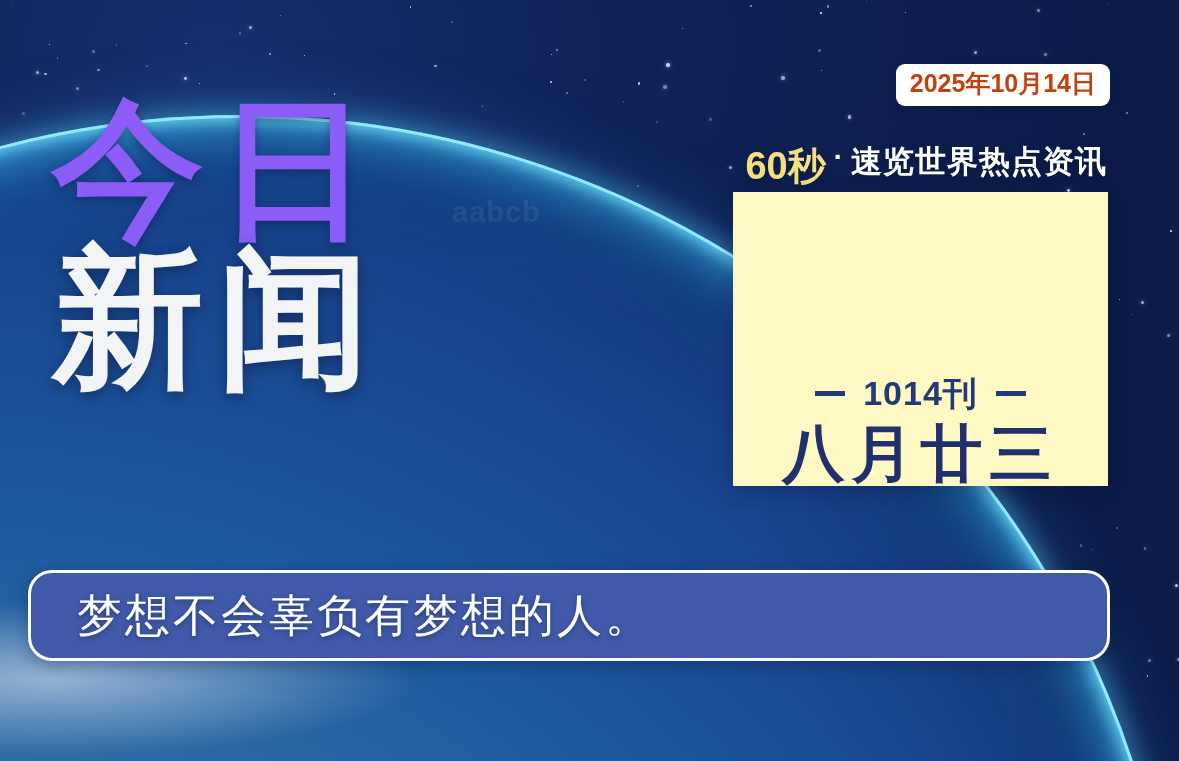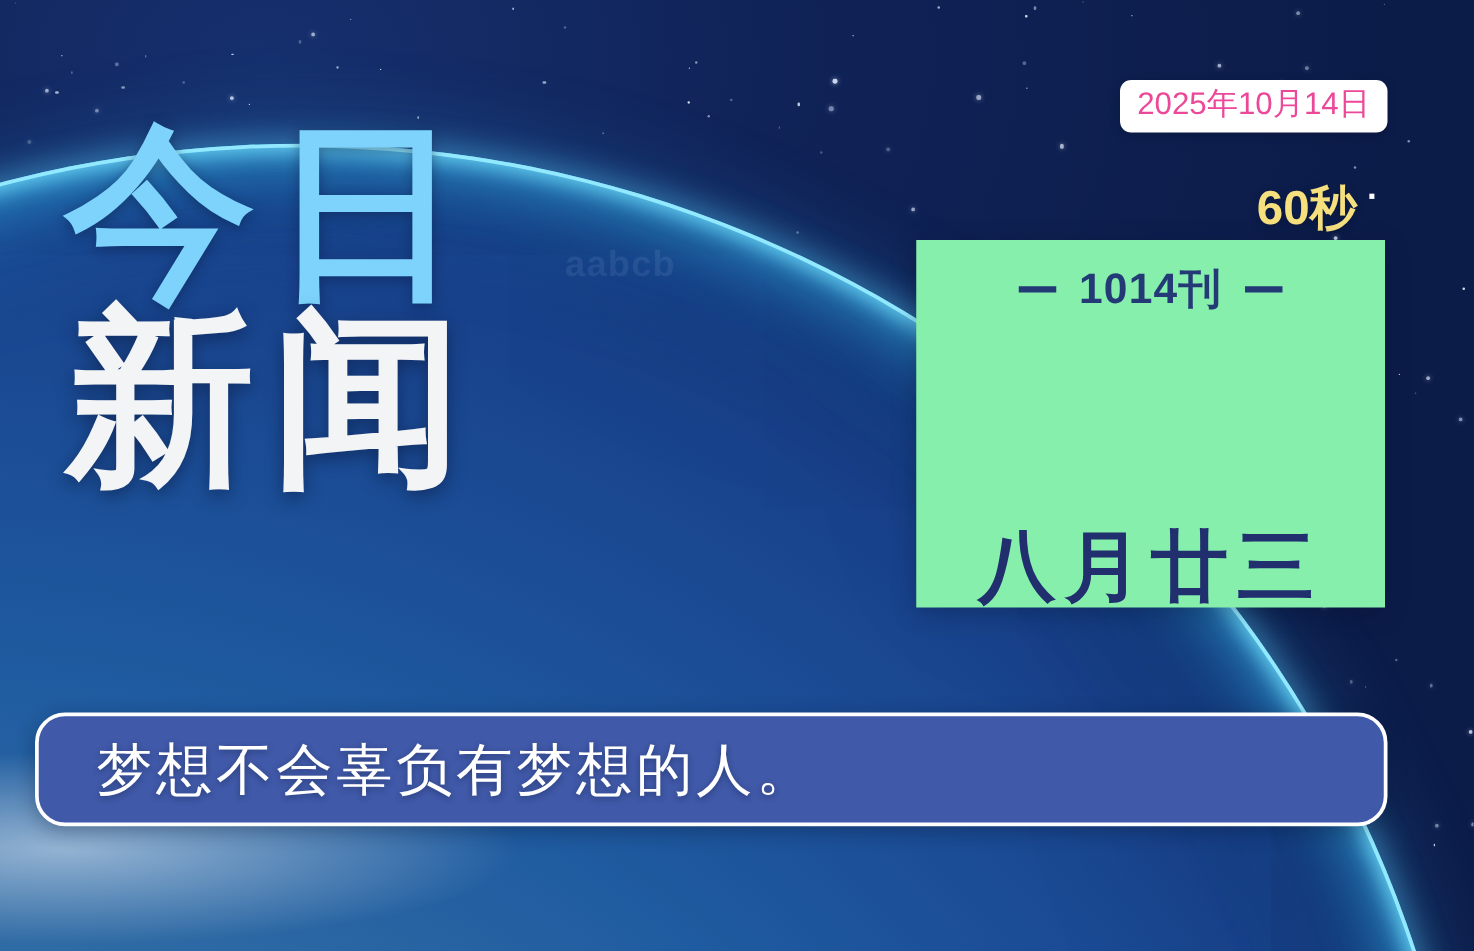--- a/index.html
+++ b/index.html
@@ -109,32 +109,32 @@
     position:absolute; left:52px; top:92px;
     z-index:6;
   }
   .title-line {
     font-family:"DejaVu Sans","Liberation Sans",sans-serif;
     font-size:152px;
     font-weight:700;
     line-height:1.02;
     letter-spacing:14px;
   }
-  .title-1 { color:#7dd3fc; text-shadow:0 3px 10px rgba(10,24,60,.45); }
+  .title-1 { color:#8b5cf6; text-shadow:0 3px 10px rgba(10,24,60,.45); }
   .title-2 { color:#f2f4f6; text-shadow:0 4px 14px rgba(10,24,60,.55); margin-top:-6px; }
 
   
   .date-badge {
     position:absolute; right:69px; top:64px;
     background:#ffffff;
-    color:#ec4899;
+    color:#c2410c;
     border-radius:9px;
     padding:6px 14px 8px;
     font-size:25px;
-    font-weight:400;
+    font-weight:700;
     letter-spacing:0px;
     line-height:1.1;
     z-index:7;
     box-shadow:0 2px 8px rgba(6,16,44,.35);
     margin-left:48px;
   }
 
   
   .slogan {
     position:absolute; right:72px; top:141px;
@@ -153,24 +153,24 @@
   .slogan-txt {
     color:#ffffff; font-size:31px; font-weight:700; letter-spacing:1px;
     text-shadow:0 2px 6px rgba(8,20,52,.5);
   }
 
   
   .info-card {
     position:absolute;
     left:733px; top:192px;
     width:375px; height:294px;
-    background:#86efac;
+    background:#fef9c3;
     z-index:7;
     display:flex; flex-direction:column;
-    align-items:center; justify-content:space-between;
+    align-items:center; justify-content:flex-end;
     padding-top:16px;
     box-shadow:0 4px 18px rgba(5,14,40,.30);
   }
   .issue-row {
     display:flex; align-items:center; gap:18px;
     color:#243a76;
     font-size:34px; font-weight:700;
     letter-spacing:1px;
   }
   .issue-dash {
@@ -322,20 +322,21 @@
   <div class="title-block">
     <div class="title-line title-1">今日</div>
     <div class="title-line title-2">新闻</div>
   </div>
 
   <div class="date-badge">2025年10月14日</div>
 
   <div class="slogan">
     <span class="slogan-60">60秒</span>
     <span class="slogan-dot">·</span>
+    <span class="slogan-txt">速览世界热点资讯</span>
   </div>
 
   <div class="info-card">
     <div class="issue-row">
       <span class="issue-dash"></span>
       <span>1014刊</span>
       <span class="issue-dash"></span>
     </div>
     <div class="lunar">八月廿三</div>
   </div>

